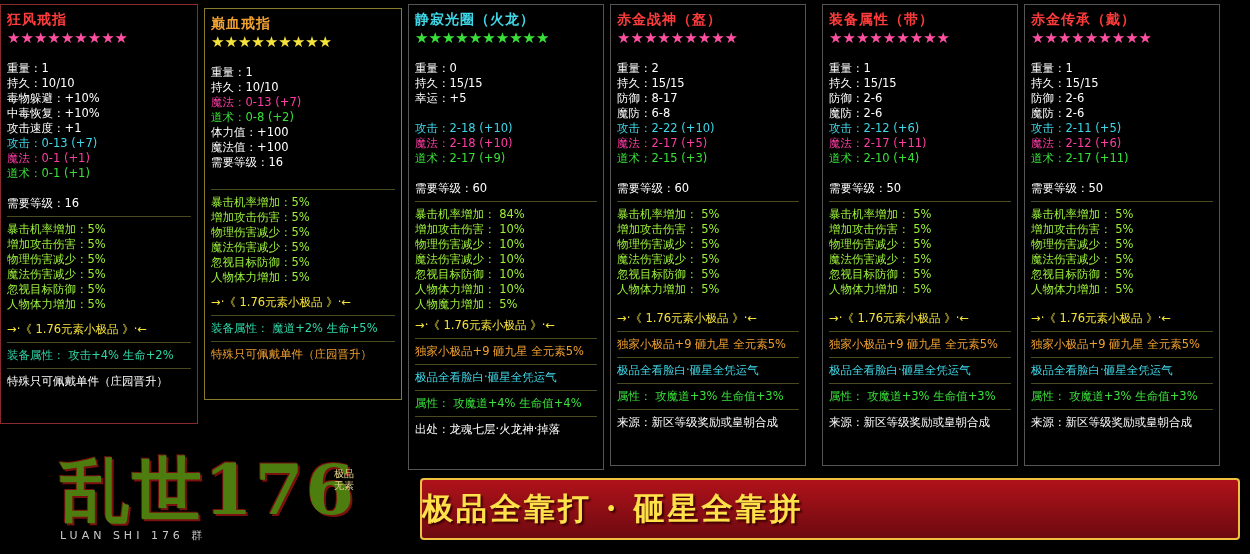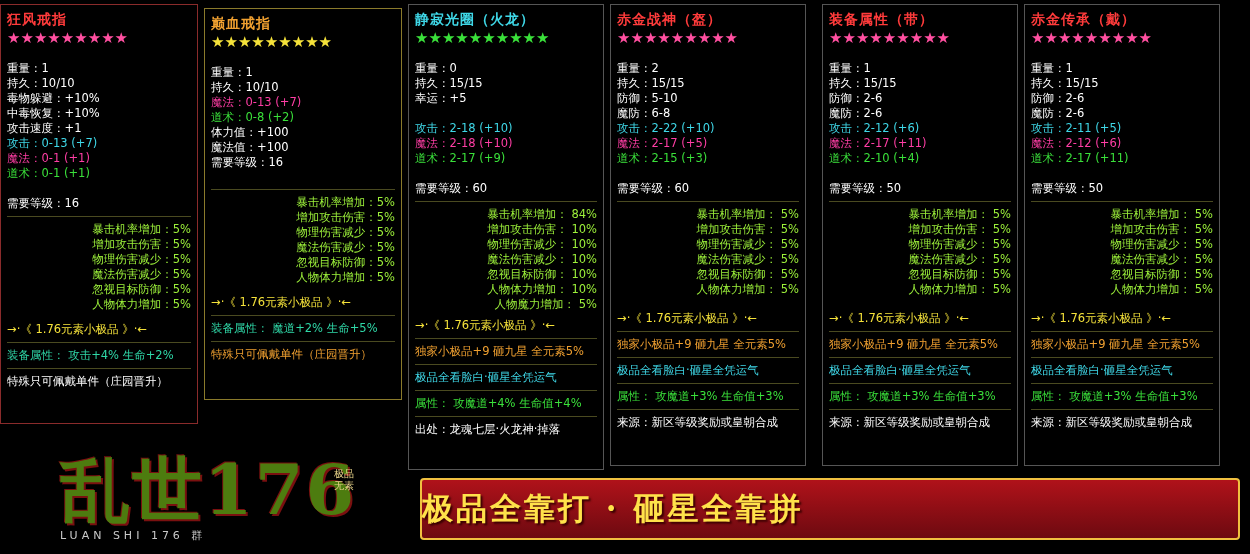--- a/index.html
+++ b/index.html
@@ -46,21 +46,21 @@
   .sep {
     border-top: 1px solid #4a4a20;
     margin: 5px 0 5px 0;
   }
   .gap6 { height: 6px; }
   .gap10 { height: 10px; }
   .gap14 { height: 14px; }
   .c-white { color: #ffffff; }
   .c-cyan { color: #3fd8e8; }
   .c-green { color: #3ae03a; }
-  .c-lime { color: #9cf03a; text-align: right; }
+  .c-lime { color: #9cf03a; }
   .c-yellow { color: #f5e23a; }
   .c-orange { color: #f0a030; }
   .c-red { color: #ff3b3b; }
   .c-pink { color: #ff4fa0; }
   .c-magenta { color: #ff3ea5; }
   .c-teal { color: #2fd8a8; }
   .logo-wrap {
     position: absolute;
     left: 60px; top: 462px;
     width: 300px; height: 90px;
@@ -214,21 +214,21 @@
     <div class="line c-white">出处：龙魂七层·火龙神·掉落</div>
   </div>
 
   <div class="card gray-border" style="left:610px; top:4px; width:196px; height:462px;">
     <div class="title c-red">赤金战神（盔）</div>
     <div class="stars c-pink">★★★★★★★★★</div>
     <div class="gap10"></div>
     <div>
       <div class="line c-white">重量：2</div>
       <div class="line c-white">持久：15/15</div>
-      <div class="line c-white">防御：5-10</div>
+      <div class="line c-white">防御：8-17</div>
       <div class="line c-white">魔防：6-8</div>
       <div class="line c-cyan">攻击：2-22 (+10)</div>
       <div class="line c-magenta">魔法：2-17 (+5)</div>
       <div class="line c-green">道术：2-15 (+3)</div>
       <div class="line">&nbsp;</div>
       <div class="line c-white">需要等级：60</div>
     </div>
     <div class="sep"></div>
     <div>
       <div class="line c-lime">暴击机率增加：  5%</div>

